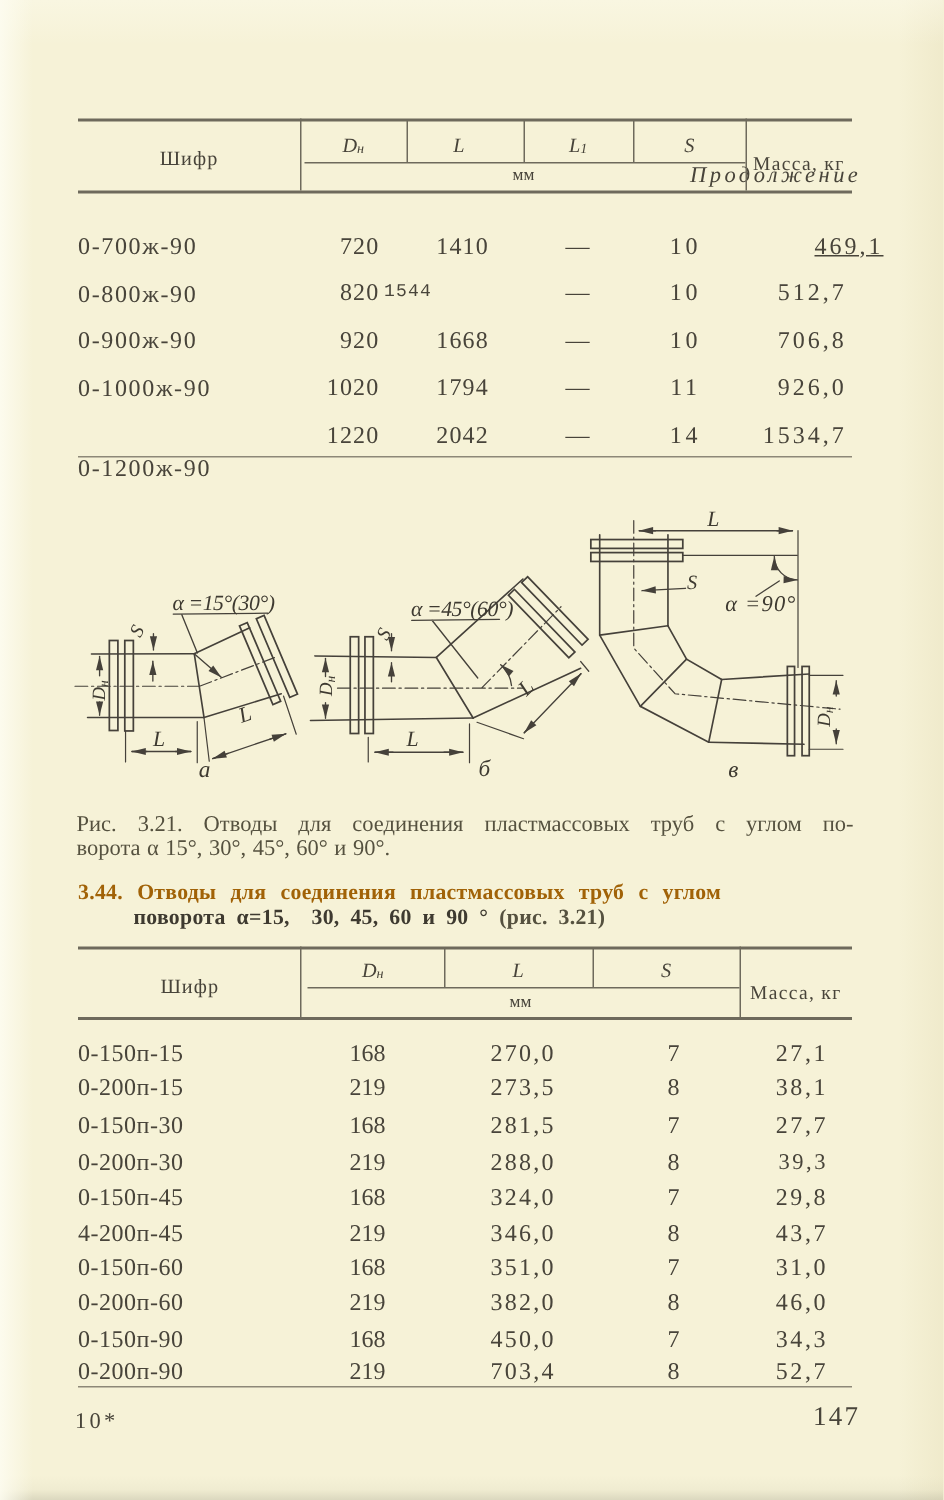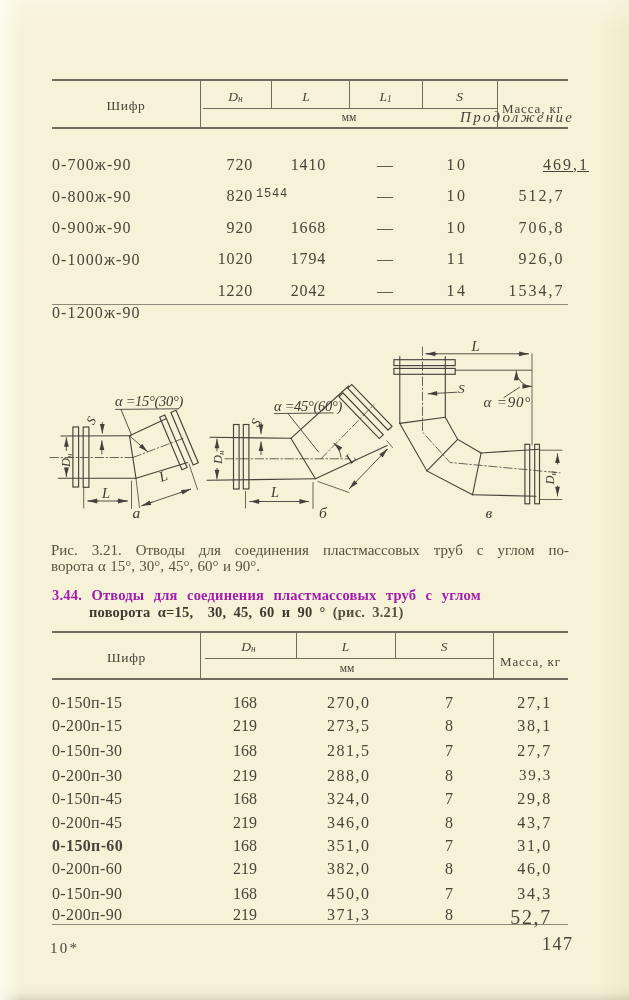--- a/index.html
+++ b/index.html
@@ -239,21 +239,21 @@
 
 <text transform="translate(553.5,484.5) rotate(-90)" font-family="Liberation Serif" font-style="italic" font-size="12.5" fill="#3e3a31" stroke="none">D<tspan font-size="9" dy="2">н</tspan></text>
 
 <text x="485.5" y="518" font-family="Liberation Serif" font-style="italic" font-size="15.5" fill="#3e3a31" stroke="none">в</text>
 </svg>
 
 <div class="abs" style="left:51px;top:543px;width:518px;font-size:15px;color:#55513f;text-align:justify;text-align-last:justify;">Рис. 3.21. Отводы для соединения <span></span> пластмассовых труб с углом по-</div>
 
 <div class="abs" style="left:51px;top:559px;font-size:15px;color:#55513f;word-spacing:0.6px;">ворота α 15°, 30°, 45°, 60° и 90°.</div>
 
-<div class="abs" style="left:52px;top:587.5px;font-size:14.5px;font-weight:bold;color:#a21caf;word-spacing:5.6px;letter-spacing:0.2px;">3.44. Отводы для соединения пластмассовых труб с углом</div>
+<div class="abs" style="left:52px;top:587.5px;font-size:14.5px;font-weight:bold;color:#a16207;word-spacing:5.6px;letter-spacing:0.2px;">3.44. Отводы для соединения пластмассовых труб с углом</div>
 
 <div class="abs" style="left:89px;top:605px;font-size:14.5px;font-weight:bold;color:#3e3a30;word-spacing:3.4px;letter-spacing:0.2px;">поворота α=15,&nbsp; 30, 45, 60 и 90 ° <span style="font-weight:bold;color:#55513f;">(рис. 3.21)</span></div>
 
 <div class="rule" style="left:52px;top:630.8px;width:516px;height:1.8px;"></div>
 
 <div class="rule" style="left:52px;top:678px;width:516px;height:2.3px;"></div>
 
 <div class="rule" style="left:52px;top:924px;width:516px;height:1.1px;background:#8d8878;"></div>
 
 <div class="rule" style="left:200px;top:630.8px;width:1.4px;height:47.2px;"></div>
@@ -301,45 +301,45 @@
 <div class="abs" style="left:303.5px;top:767.5px;width:67px;text-align:right;font-size:16px;letter-spacing:1.5px;">288,0</div>
 <div class="abs" style="left:436px;top:767.5px;width:26px;text-align:center;font-size:16px;">8</div>
 <div class="abs" style="left:497px;top:767.5px;width:55px;text-align:right;font-size:15px;letter-spacing:1.7px;">39,3</div>
 
 <div class="abs" style="left:52px;top:791.3px;font-size:16px;letter-spacing:0.35px;">0-150п-45</div>
 <div class="abs" style="left:210px;top:791.3px;width:70px;text-align:center;font-size:16px;">168</div>
 <div class="abs" style="left:303.5px;top:791.3px;width:67px;text-align:right;font-size:16px;letter-spacing:1.5px;">324,0</div>
 <div class="abs" style="left:436px;top:791.3px;width:26px;text-align:center;font-size:16px;">7</div>
 <div class="abs" style="left:497px;top:791.3px;width:55px;text-align:right;font-size:16px;letter-spacing:1.7px;">29,8</div>
 
-<div class="abs" style="left:52px;top:814.9px;font-size:16px;letter-spacing:0.35px;">0-200п-45</div>
+<div class="abs" style="left:52px;top:814.9px;font-size:16px;letter-spacing:0.35px;">4-200п-45</div>
 <div class="abs" style="left:210px;top:814.9px;width:70px;text-align:center;font-size:16px;">219</div>
 <div class="abs" style="left:303.5px;top:814.9px;width:67px;text-align:right;font-size:16px;letter-spacing:1.5px;">346,0</div>
 <div class="abs" style="left:436px;top:814.9px;width:26px;text-align:center;font-size:16px;">8</div>
 <div class="abs" style="left:497px;top:814.9px;width:55px;text-align:right;font-size:16px;letter-spacing:1.7px;">43,7</div>
 
-<div class="abs" style="left:52px;top:838.3px;font-size:16px;letter-spacing:0.35px;font-weight:bold;">0-150п-60</div>
+<div class="abs" style="left:52px;top:838.3px;font-size:16px;letter-spacing:0.35px;">0-150п-60</div>
 <div class="abs" style="left:210px;top:838.3px;width:70px;text-align:center;font-size:16px;">168</div>
 <div class="abs" style="left:303.5px;top:838.3px;width:67px;text-align:right;font-size:16px;letter-spacing:1.5px;">351,0</div>
 <div class="abs" style="left:436px;top:838.3px;width:26px;text-align:center;font-size:16px;">7</div>
 <div class="abs" style="left:497px;top:838.3px;width:55px;text-align:right;font-size:16px;letter-spacing:1.7px;">31,0</div>
 
 <div class="abs" style="left:52px;top:861.0px;font-size:16px;letter-spacing:0.35px;">0-200п-60</div>
 <div class="abs" style="left:210px;top:861.0px;width:70px;text-align:center;font-size:16px;">219</div>
 <div class="abs" style="left:303.5px;top:861.0px;width:67px;text-align:right;font-size:16px;letter-spacing:1.5px;">382,0</div>
 <div class="abs" style="left:436px;top:861.0px;width:26px;text-align:center;font-size:16px;">8</div>
 <div class="abs" style="left:497px;top:861.0px;width:55px;text-align:right;font-size:16px;letter-spacing:1.7px;">46,0</div>
 
 <div class="abs" style="left:52px;top:886.2px;font-size:16px;letter-spacing:0.35px;">0-150п-90</div>
 <div class="abs" style="left:210px;top:886.2px;width:70px;text-align:center;font-size:16px;">168</div>
 <div class="abs" style="left:303.5px;top:886.2px;width:67px;text-align:right;font-size:16px;letter-spacing:1.5px;">450,0</div>
 <div class="abs" style="left:436px;top:886.2px;width:26px;text-align:center;font-size:16px;">7</div>
 <div class="abs" style="left:497px;top:886.2px;width:55px;text-align:right;font-size:16px;letter-spacing:1.7px;">34,3</div>
 
 <div class="abs" style="left:52px;top:906.9px;font-size:16px;letter-spacing:0.35px;">0-200п-90</div>
 <div class="abs" style="left:210px;top:906.9px;width:70px;text-align:center;font-size:16px;">219</div>
-<div class="abs" style="left:303.5px;top:906.9px;width:67px;text-align:right;font-size:16px;letter-spacing:1.5px;">371,3</div>
+<div class="abs" style="left:303.5px;top:906.9px;width:67px;text-align:right;font-size:16px;letter-spacing:1.5px;">703,4</div>
 <div class="abs" style="left:436px;top:906.9px;width:26px;text-align:center;font-size:16px;">8</div>
-<div class="abs" style="left:497px;top:906.9px;width:55px;text-align:right;font-size:20px;letter-spacing:1.7px;">52,7</div>
+<div class="abs" style="left:497px;top:906.9px;width:55px;text-align:right;font-size:16px;letter-spacing:1.7px;">52,7</div>
 
 <div class="abs" style="left:50px;top:941px;font-size:15px;letter-spacing:2.2px;">10*</div>
 
 <div class="abs" style="left:542px;top:935px;font-size:18px;letter-spacing:1.5px;">147</div>
 
 </body></html>

